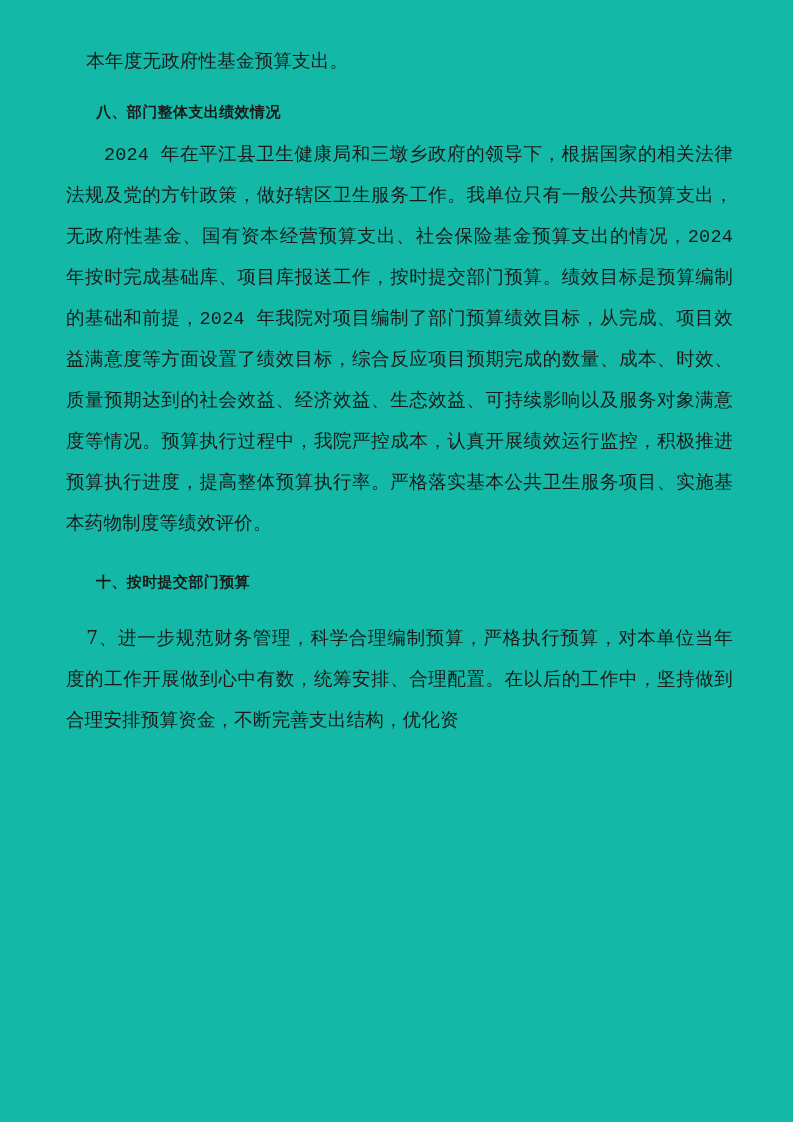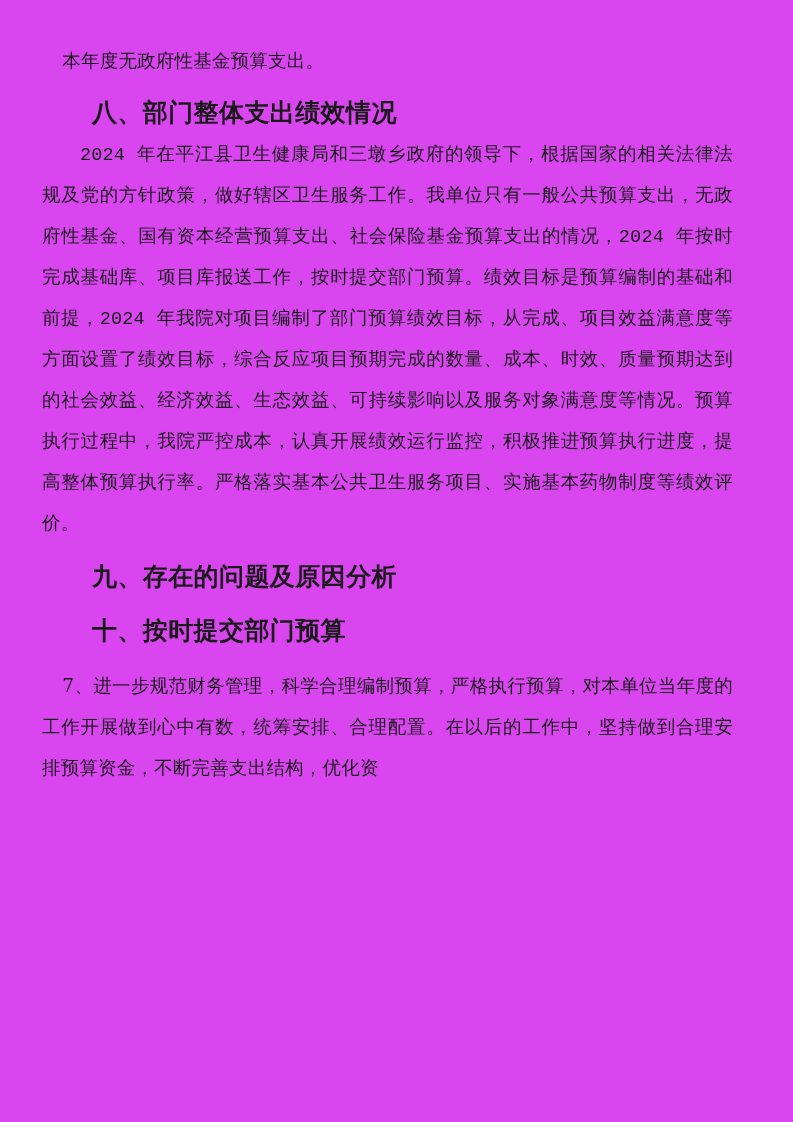--- a/index.html
+++ b/index.html
@@ -3,25 +3,25 @@
 <meta charset="utf-8">
 <style>
   html, body {
     margin: 0;
     padding: 0;
     background: #f0f0ee;
   }
   .page {
     width: 793px;
     height: 1122px;
-    background: #d946ef;
+    background: #14b8a6;
     margin: 0 auto;
     position: relative;
     box-sizing: border-box;
-    padding: 40px 60px 40px 42px;
+    padding: 40px 60px 40px 66px;
     font-family: "DejaVu Serif", "Liberation Serif", serif;
     color: #1a1a1a;
     overflow: hidden;
   }
   .doc-body {
     width: 100%;
   }
   p {
     margin: 0;
     padding: 0;
@@ -37,21 +37,21 @@
   .indent {
     text-indent: 2.05em;
     font-family: Liberation Mono, monospace;
   }
   .indent-small {
     text-indent: 1.1em;
   }
   .heading {
     font-family: "DejaVu Sans", "Liberation Sans", sans-serif;
     font-weight: bold;
-    font-size: 25px;
+    font-size: 15px;
     line-height: 41px;
     text-indent: 2em;
     margin: 5px 0 2px 0;
     letter-spacing: 0.4px;
   }
   .gap-s { height: 6px; }
   .gap-m { height: 12px; }
 </style>
 </head>
 <body>
@@ -62,21 +62,20 @@
     <p class="para indent-small">本年度无政府性基金预算支出。</p>
 
     <div class="gap-s"></div>
 
     <p class="heading">八、部门整体支出绩效情况</p>
 
     <p class="para indent">2024 年在平江县卫生健康局和三墩乡政府的领导下，根据国家的相关法律法规及党的方针政策，做好辖区卫生服务工作。我单位只有一般公共预算支出，无政府性基金、国有资本经营预算支出、社会保险基金预算支出的情况，2024 年按时完成基础库、项目库报送工作，按时提交部门预算。绩效目标是预算编制的基础和前提，2024 年我院对项目编制了部门预算绩效目标，从完成、项目效益满意度等方面设置了绩效目标，综合反应项目预期完成的数量、成本、时效、质量预期达到的社会效益、经济效益、生态效益、可持续影响以及服务对象满意度等情况。预算执行过程中，我院严控成本，认真开展绩效运行监控，积极推进预算执行进度，提高整体预算执行率。严格落实基本公共卫生服务项目、实施基本药物制度等绩效评价。</p>
 
     <div class="gap-s"></div>
 
-    <p class="heading">九、存在的问题及原因分析</p>
 
 
     <div class="gap-s"></div>
 
     <p class="heading">十、按时提交部门预算</p>
 
 
     <div class="gap-m"></div>
 
     <p class="para indent-small">7、进一步规范财务管理，科学合理编制预算，严格执行预算，对本单位当年度的工作开展做到心中有数，统筹安排、合理配置。在以后的工作中，坚持做到合理安排预算资金，不断完善支出结构，优化资</p>

